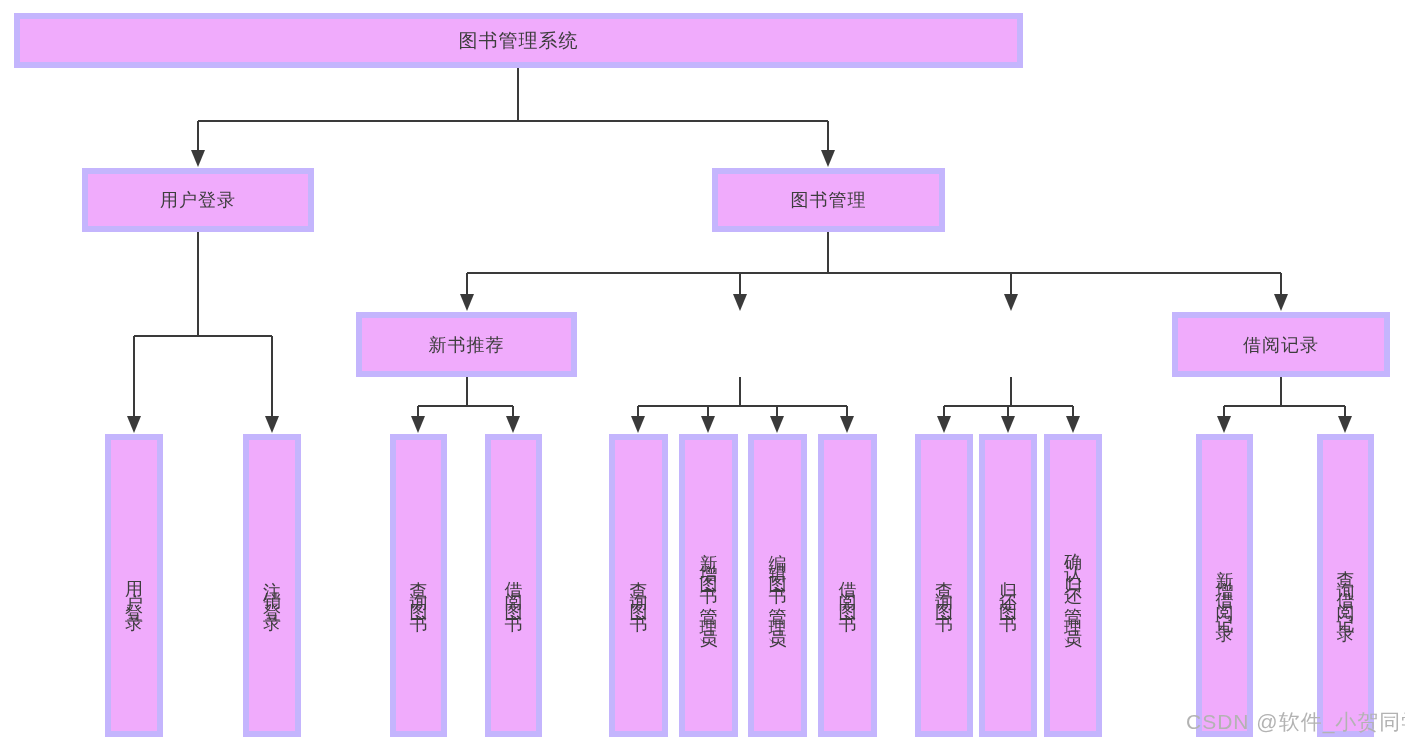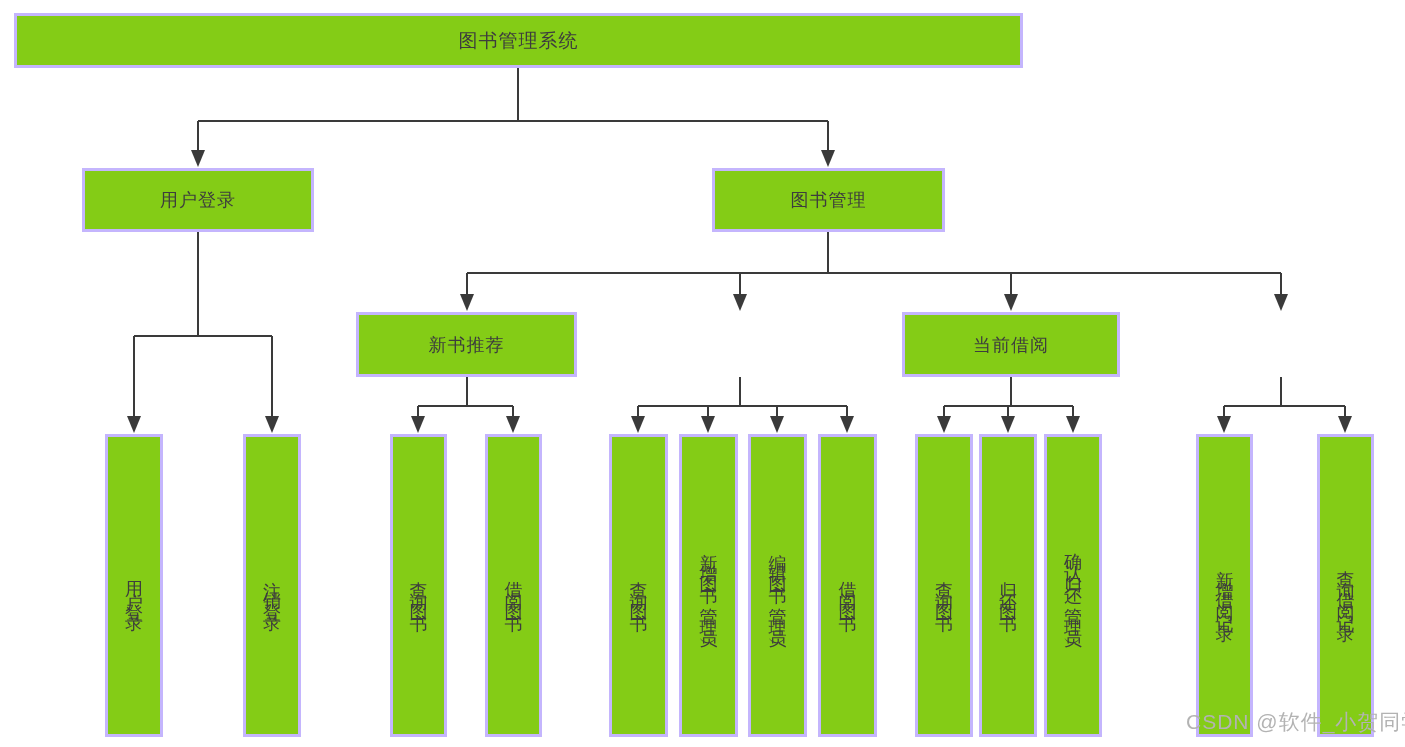--- a/index.html
+++ b/index.html
@@ -13,22 +13,22 @@
   }
   .wires {
     position: absolute;
     left: 0; top: 0;
     width: 1405px; height: 747px;
     z-index: 1;
   }
   .box {
     position: absolute;
     box-sizing: border-box;
-    background: #84cc16;
-    border: 3px solid #c4b5fd;
+    background: #f0abfc;
+    border: 6px solid #c4b5fd;
     color: #3d3d3d;
     display: flex;
     align-items: center;
     justify-content: center;
     z-index: 2;
     text-align: center;
   }
   .h { font-size: 18px; letter-spacing: 1px; }
   .root { font-size: 19px; }
   .v {
@@ -112,21 +112,21 @@
       <polygon points="1338,416 1352,416 1345,433"></polygon>
     </g>
   </svg>
 
   <div class="box h root" style="left:14px; top:13px; width:1009px; height:55px;">图书管理系统</div>
 
   <div class="box h" style="left:82px; top:168px; width:232px; height:64px;">用户登录</div>
   <div class="box h" style="left:712px; top:168px; width:233px; height:64px;">图书管理</div>
 
   <div class="box h" style="left:356px; top:312px; width:221px; height:65px;text-align:center;">新书推荐</div>
-  <div class="box h" style="left:902px; top:312px; width:218px; height:65px;">当前借阅</div>
+  <div class="box h" style="left:1172px; top:312px; width:218px; height:65px;">借阅记录</div>
 
   <div class="box v" style="left:105px; width:58px;">用户登录</div>
   <div class="box v" style="left:243px; width:58px;">注销登录</div>
 
   <div class="box v" style="left:390px; width:57px;">查询图书</div>
   <div class="box v" style="left:485px; width:57px;">借阅图书</div>
 
   <div class="box v" style="left:609px; width:59px;">查询图书</div>
   <div class="box v" style="left:679px; width:59px;">新增图书（管理员）</div>
   <div class="box v" style="left:748px; width:59px;">编辑图书（管理员）</div>

